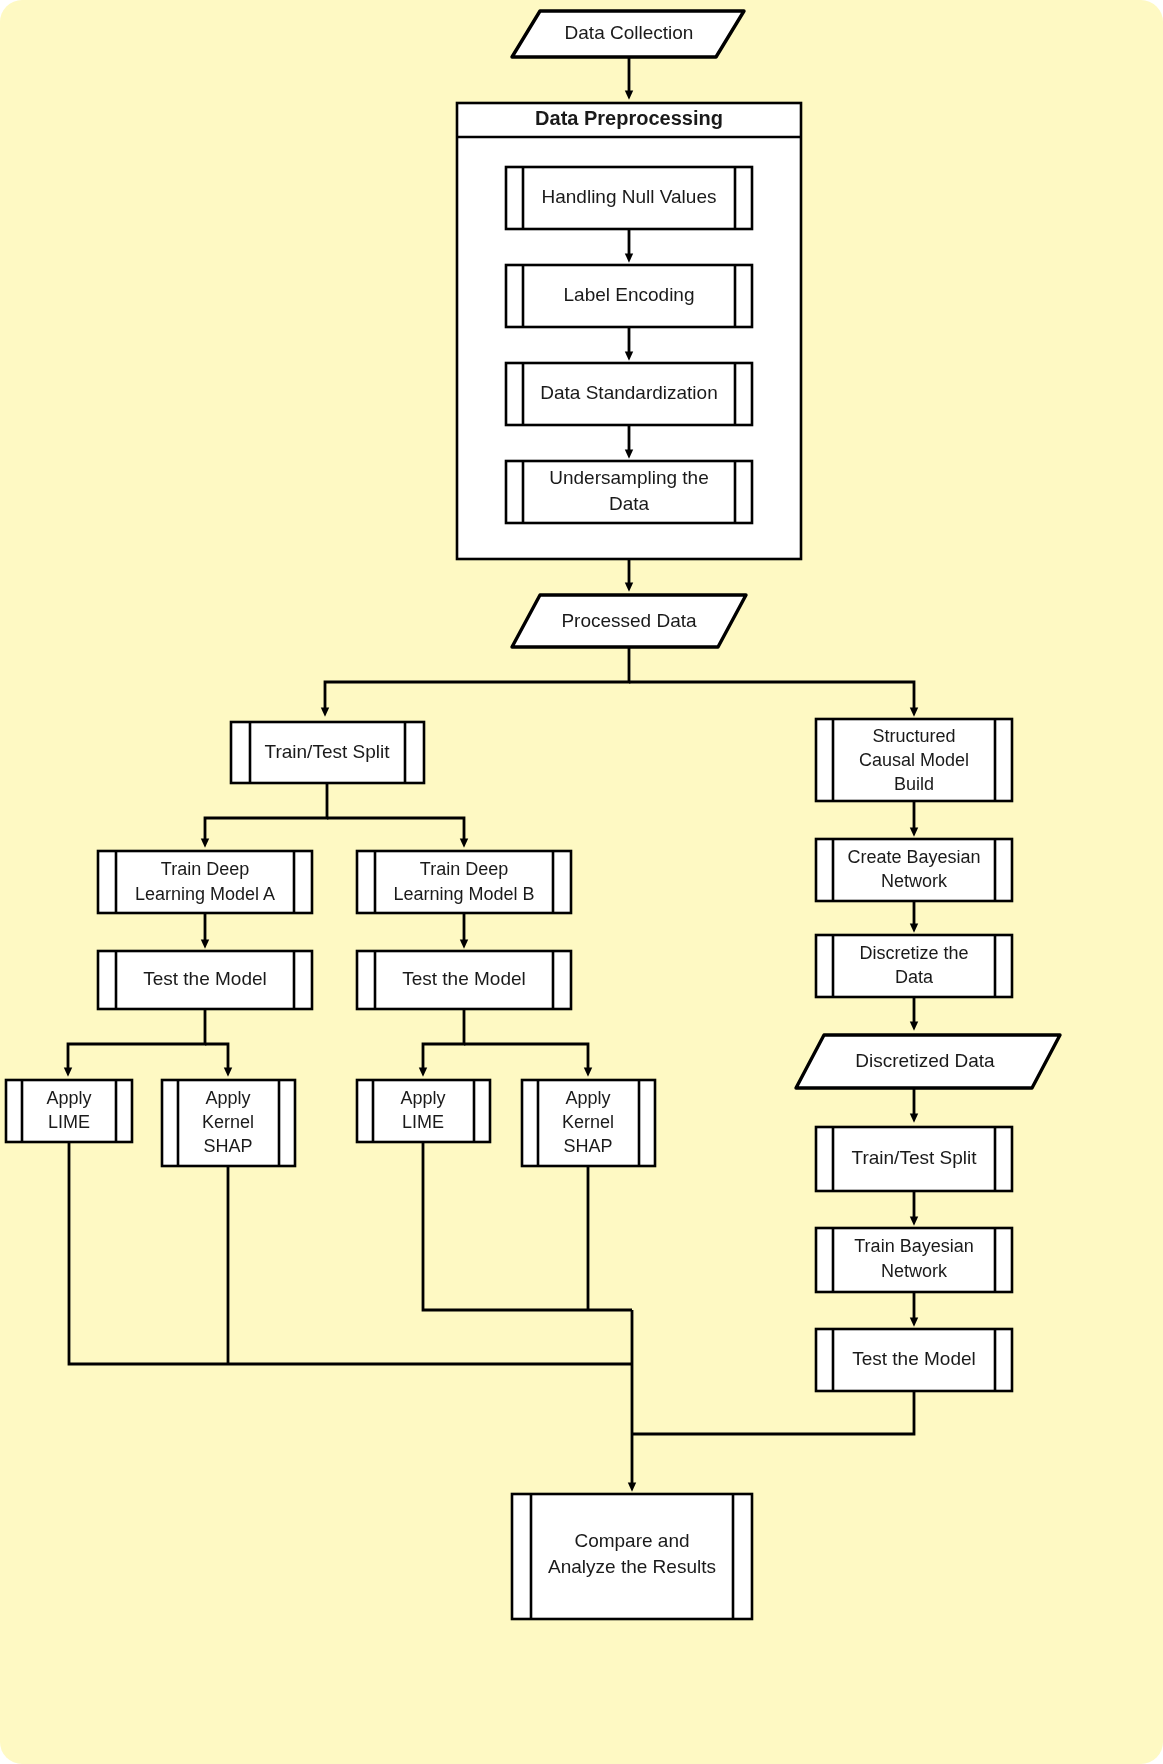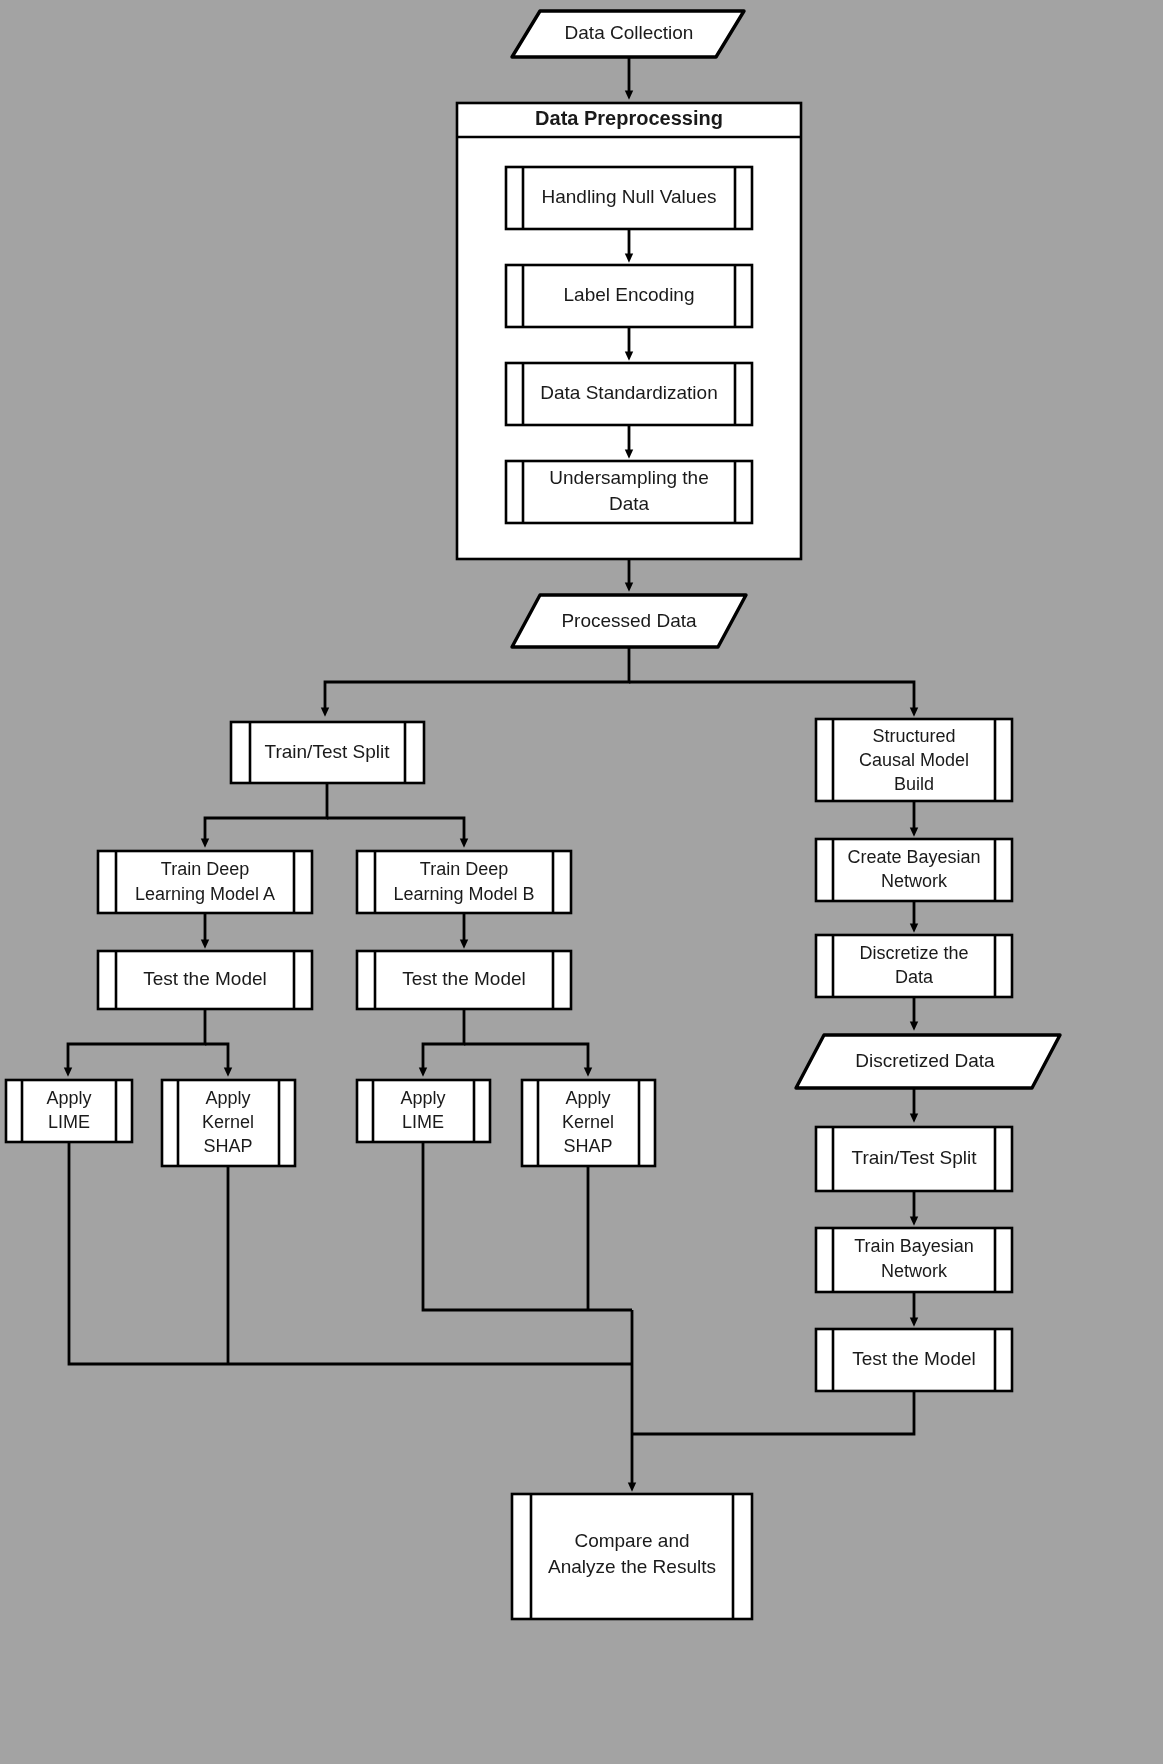--- a/index.html
+++ b/index.html
@@ -11,21 +11,22 @@
   body {
     font-family: "Liberation Sans", sans-serif;
     width: 1163px;
     height: 1764px;
     overflow: hidden;
   }
   #flow-root {
     position: relative;
     width: 1163px;
     height: 1764px;
-    background: #a3a3a3;
+    background: #fef9c3;
+    border-radius: 22px;
   }
   svg.flow-canvas {
     position: absolute;
     top: 0;
     left: 0;
     width: 1163px;
     height: 1764px;
     display: block;
   }
   .shape-outline {

